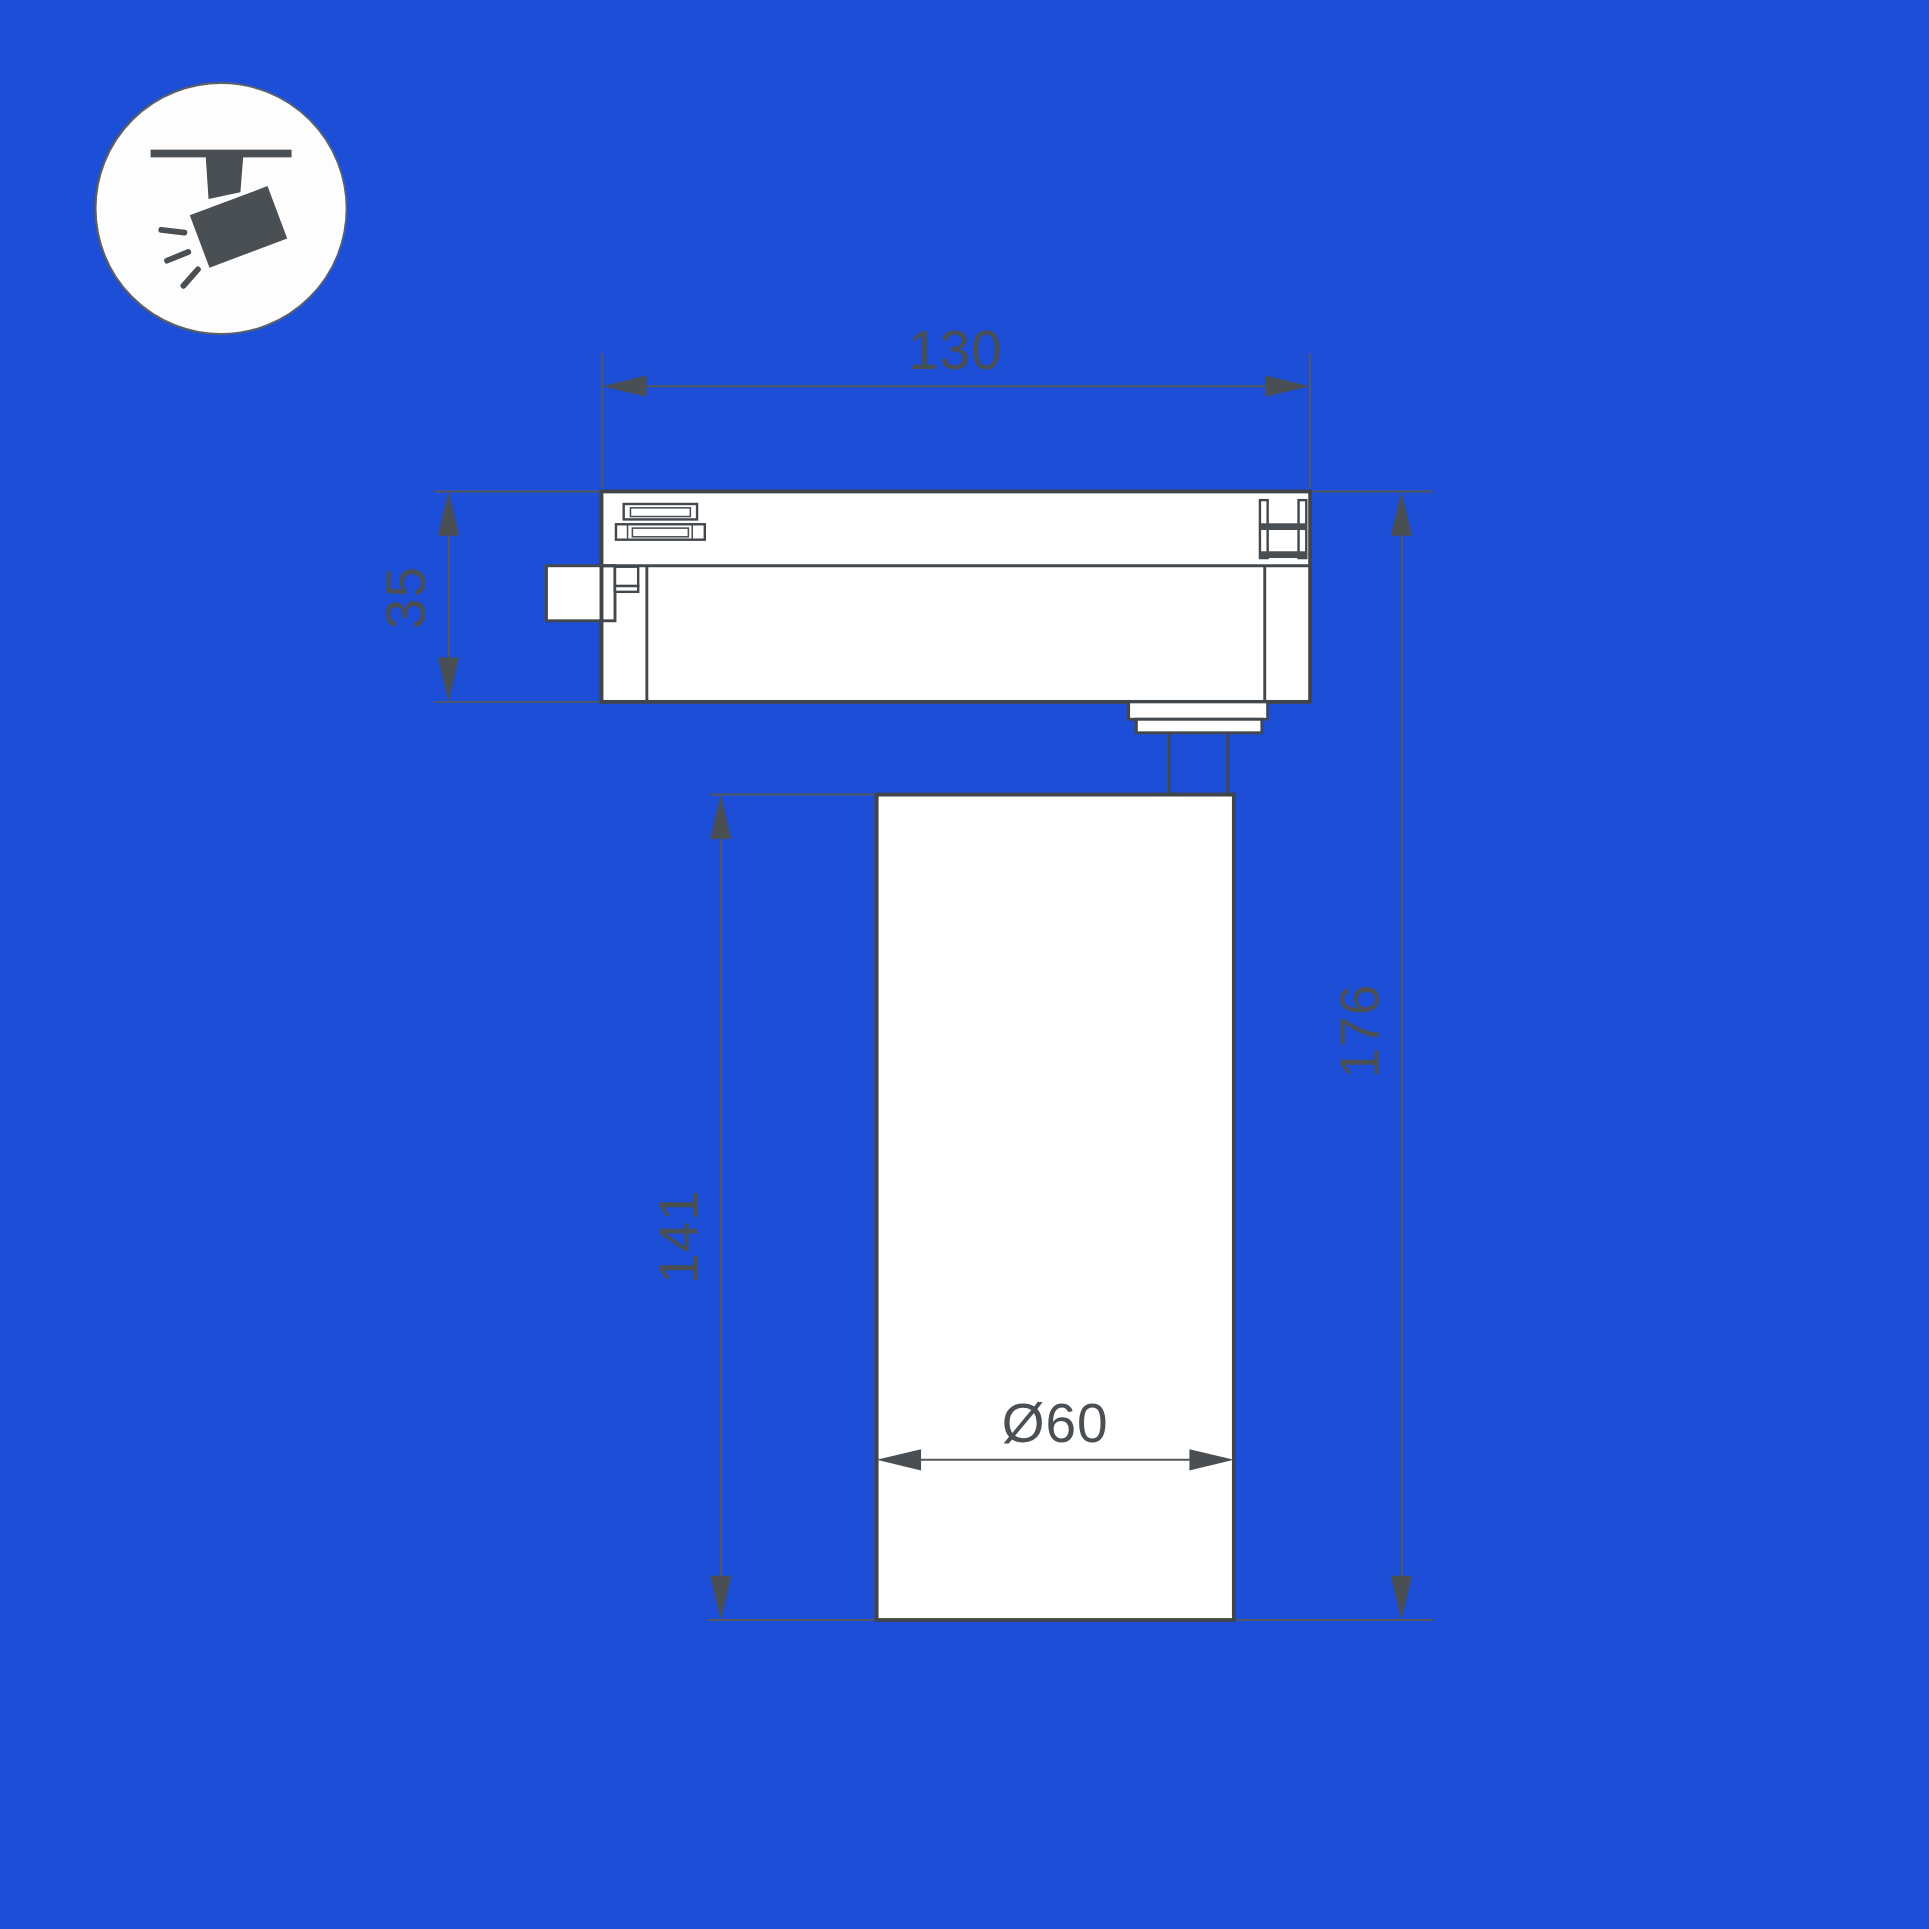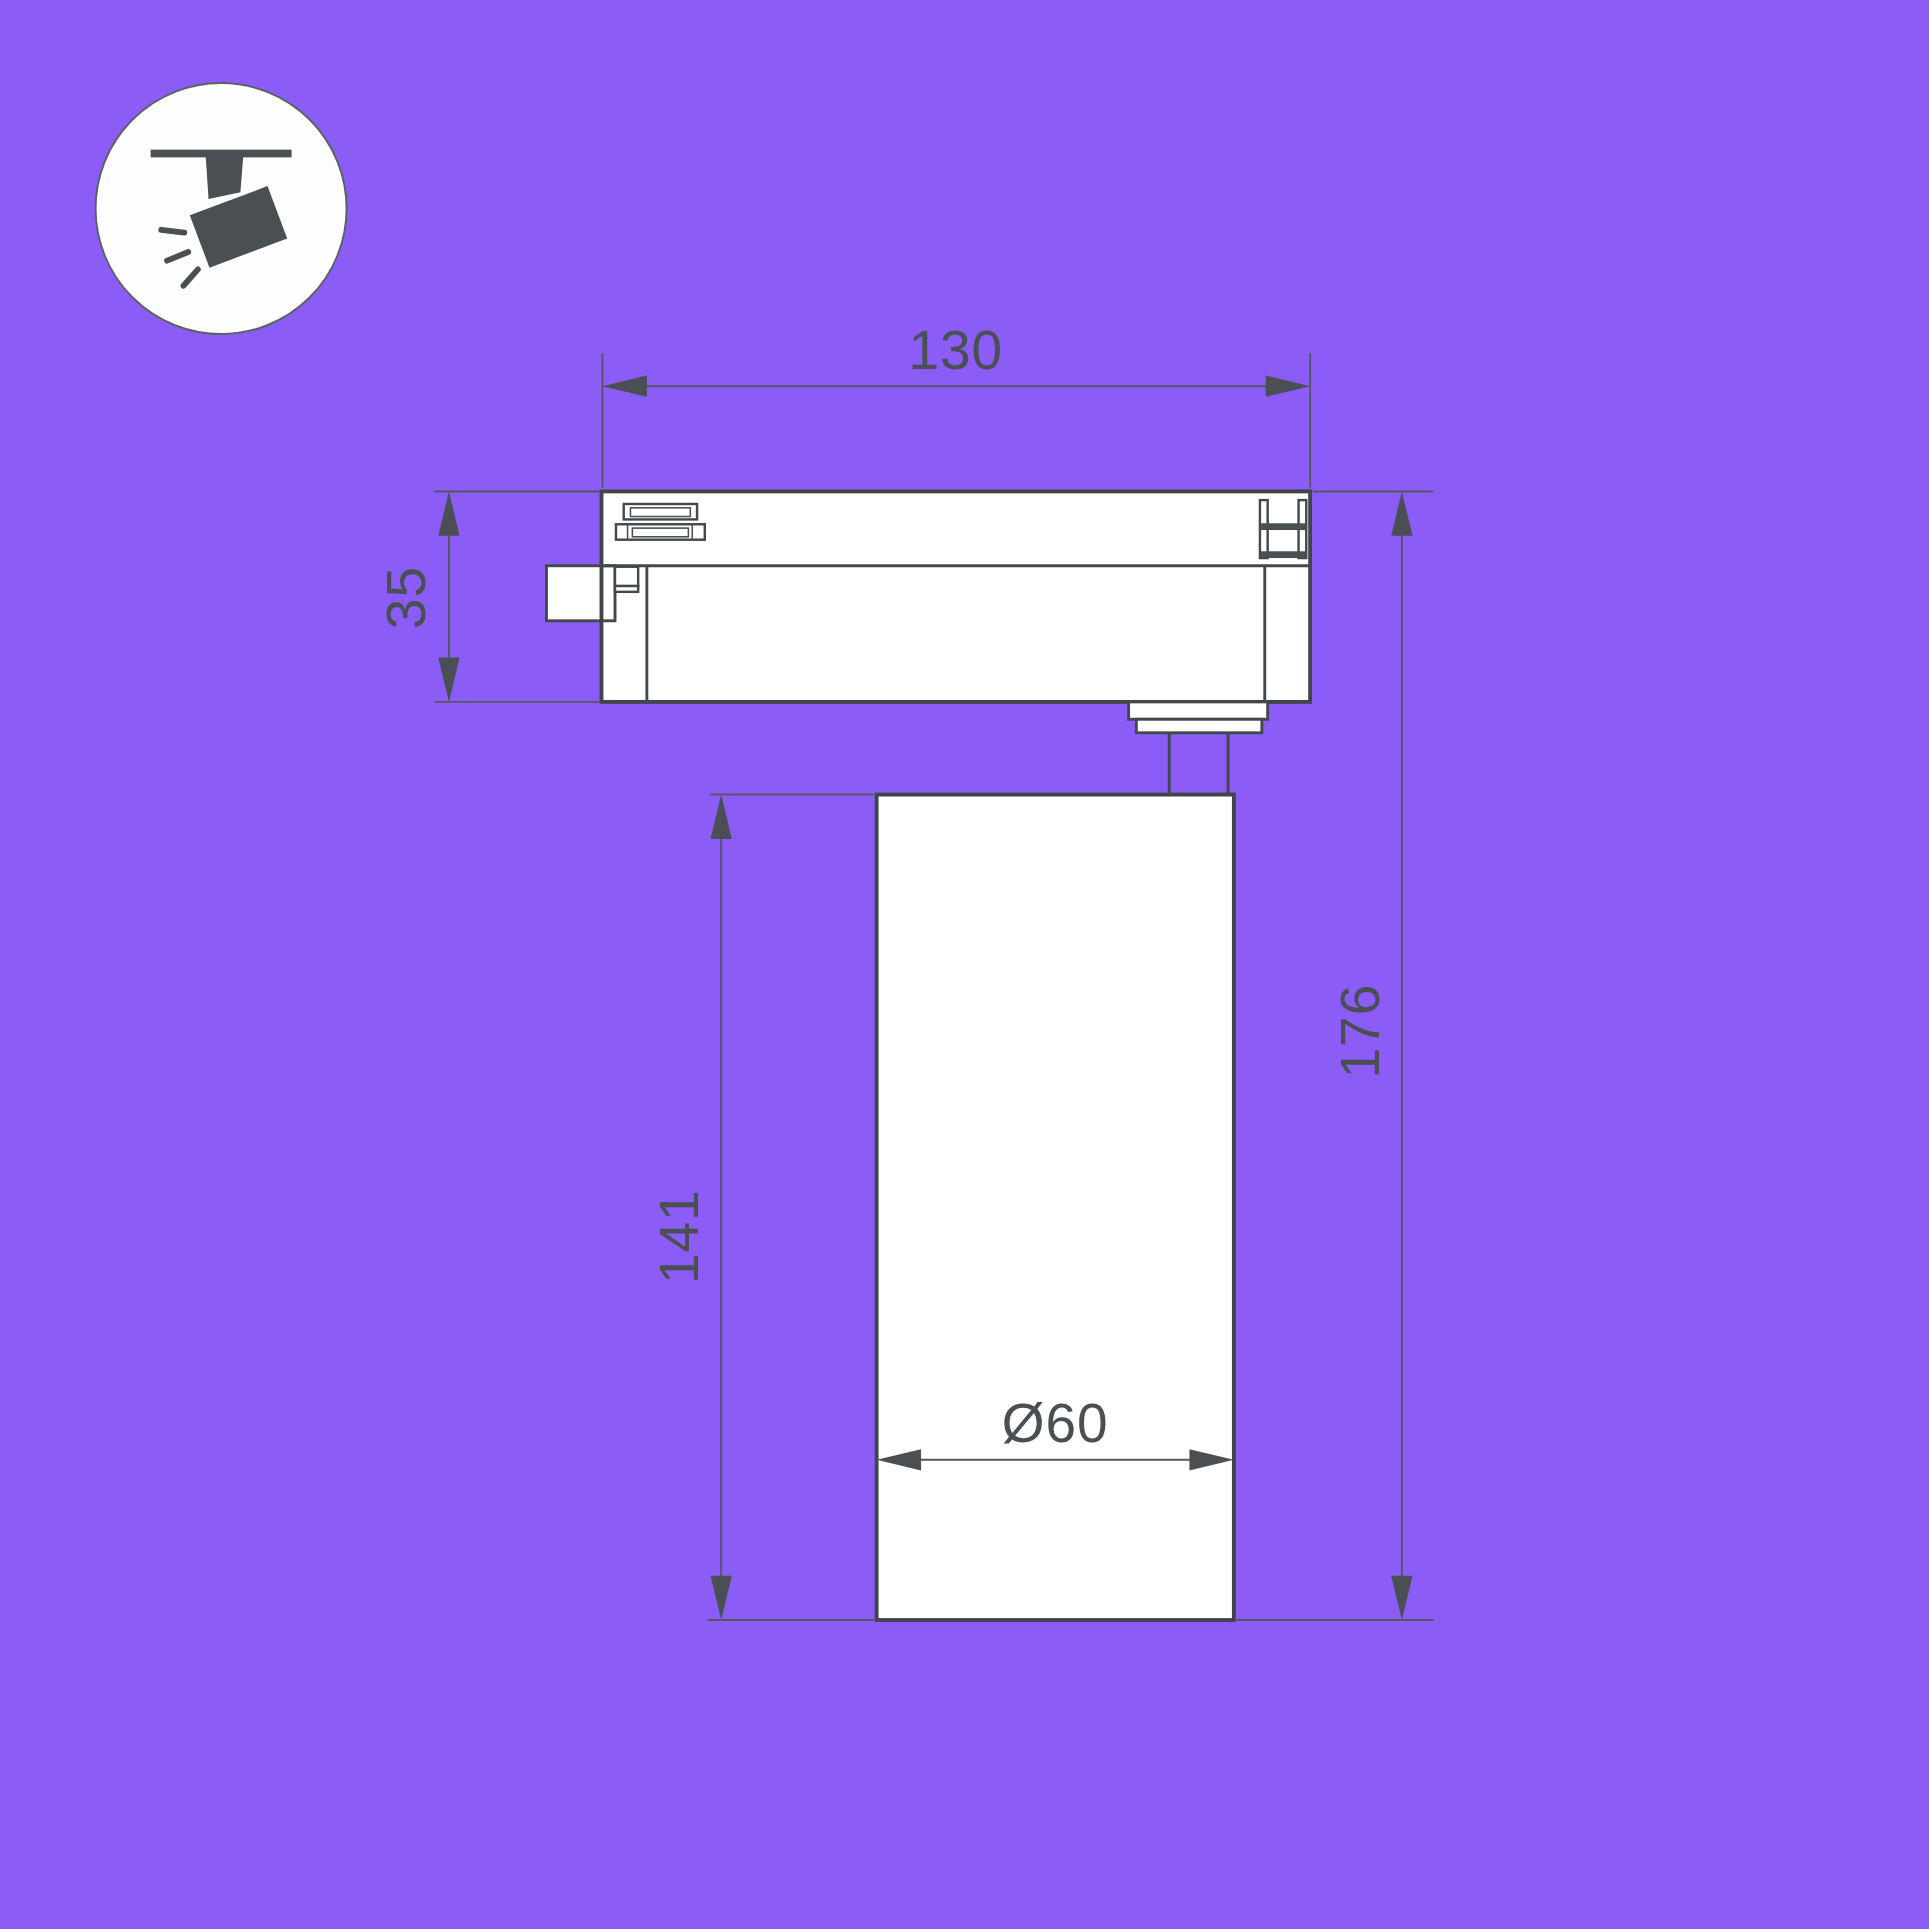--- a/index.html
+++ b/index.html
@@ -1,20 +1,20 @@
 <!DOCTYPE html>
 <html><head>
 <meta charset="utf-8">
 <style>
   html, body { margin: 0; padding: 0; background: #ffffff; }
   .page {
     position: relative;
     width: 1929px;
     height: 1929px;
-    background: #8b5cf6;
+    background: #1d4ed8;
     font-family: "Liberation Sans", sans-serif;
     overflow: hidden;
   }
   svg text {
     font-family: "Liberation Sans", "DejaVu Sans", sans-serif;
     font-size: 57px;
     fill: #4a4f54;
     letter-spacing: 1px;
   }
   .thick { stroke: #40454a; stroke-width: 4; fill: none; }

